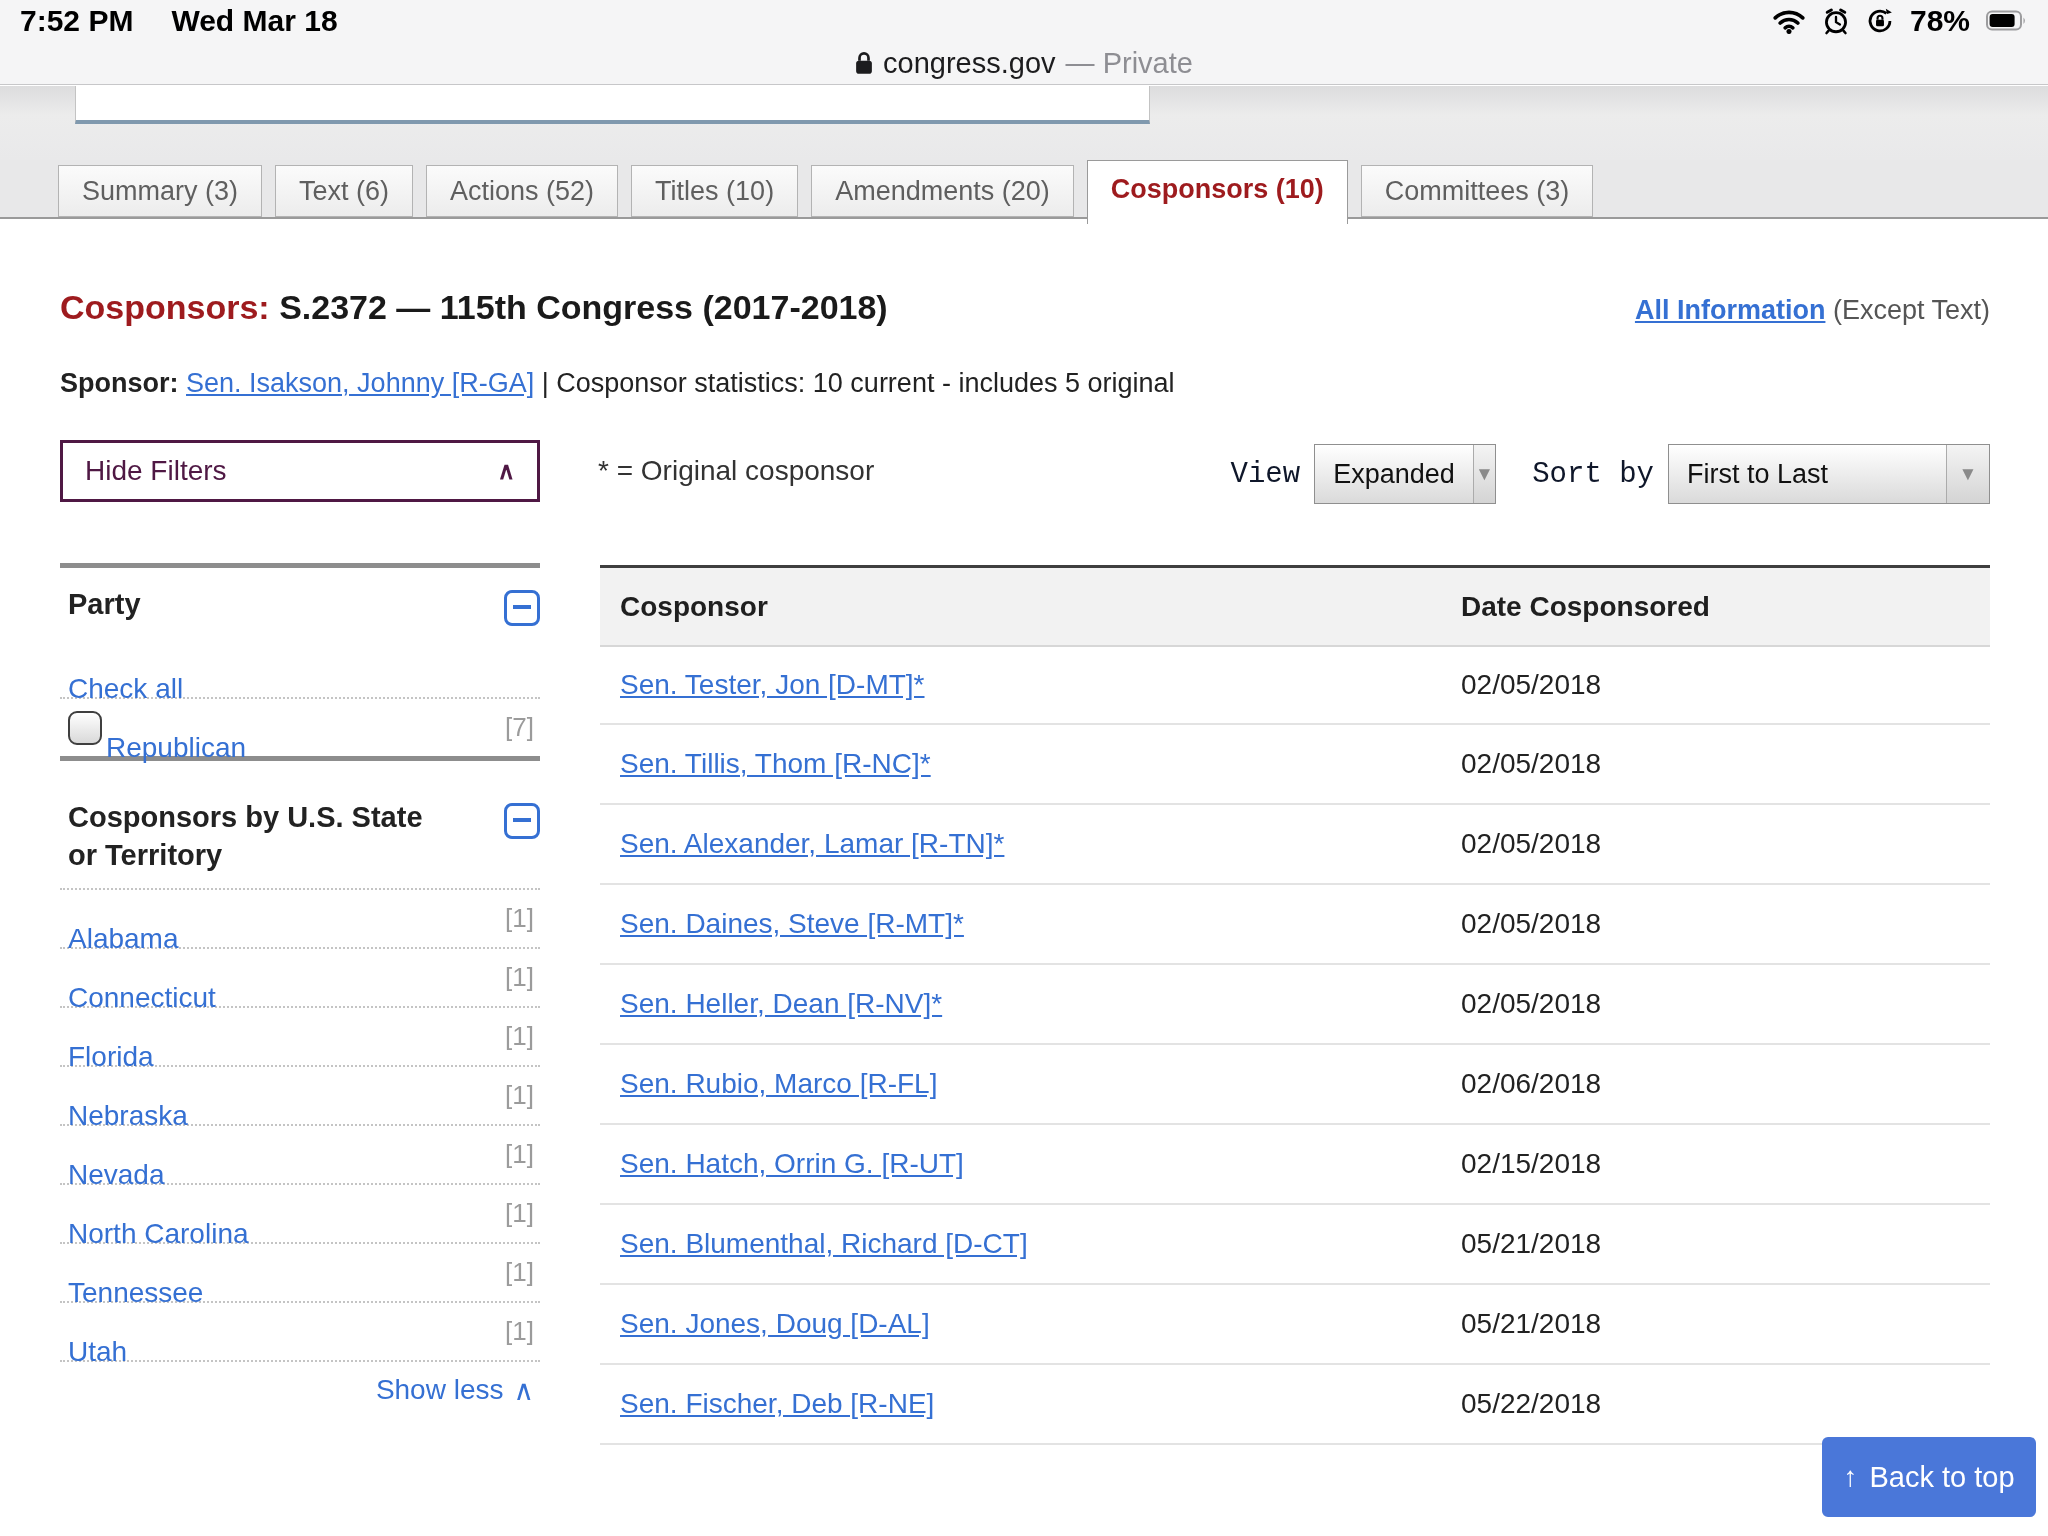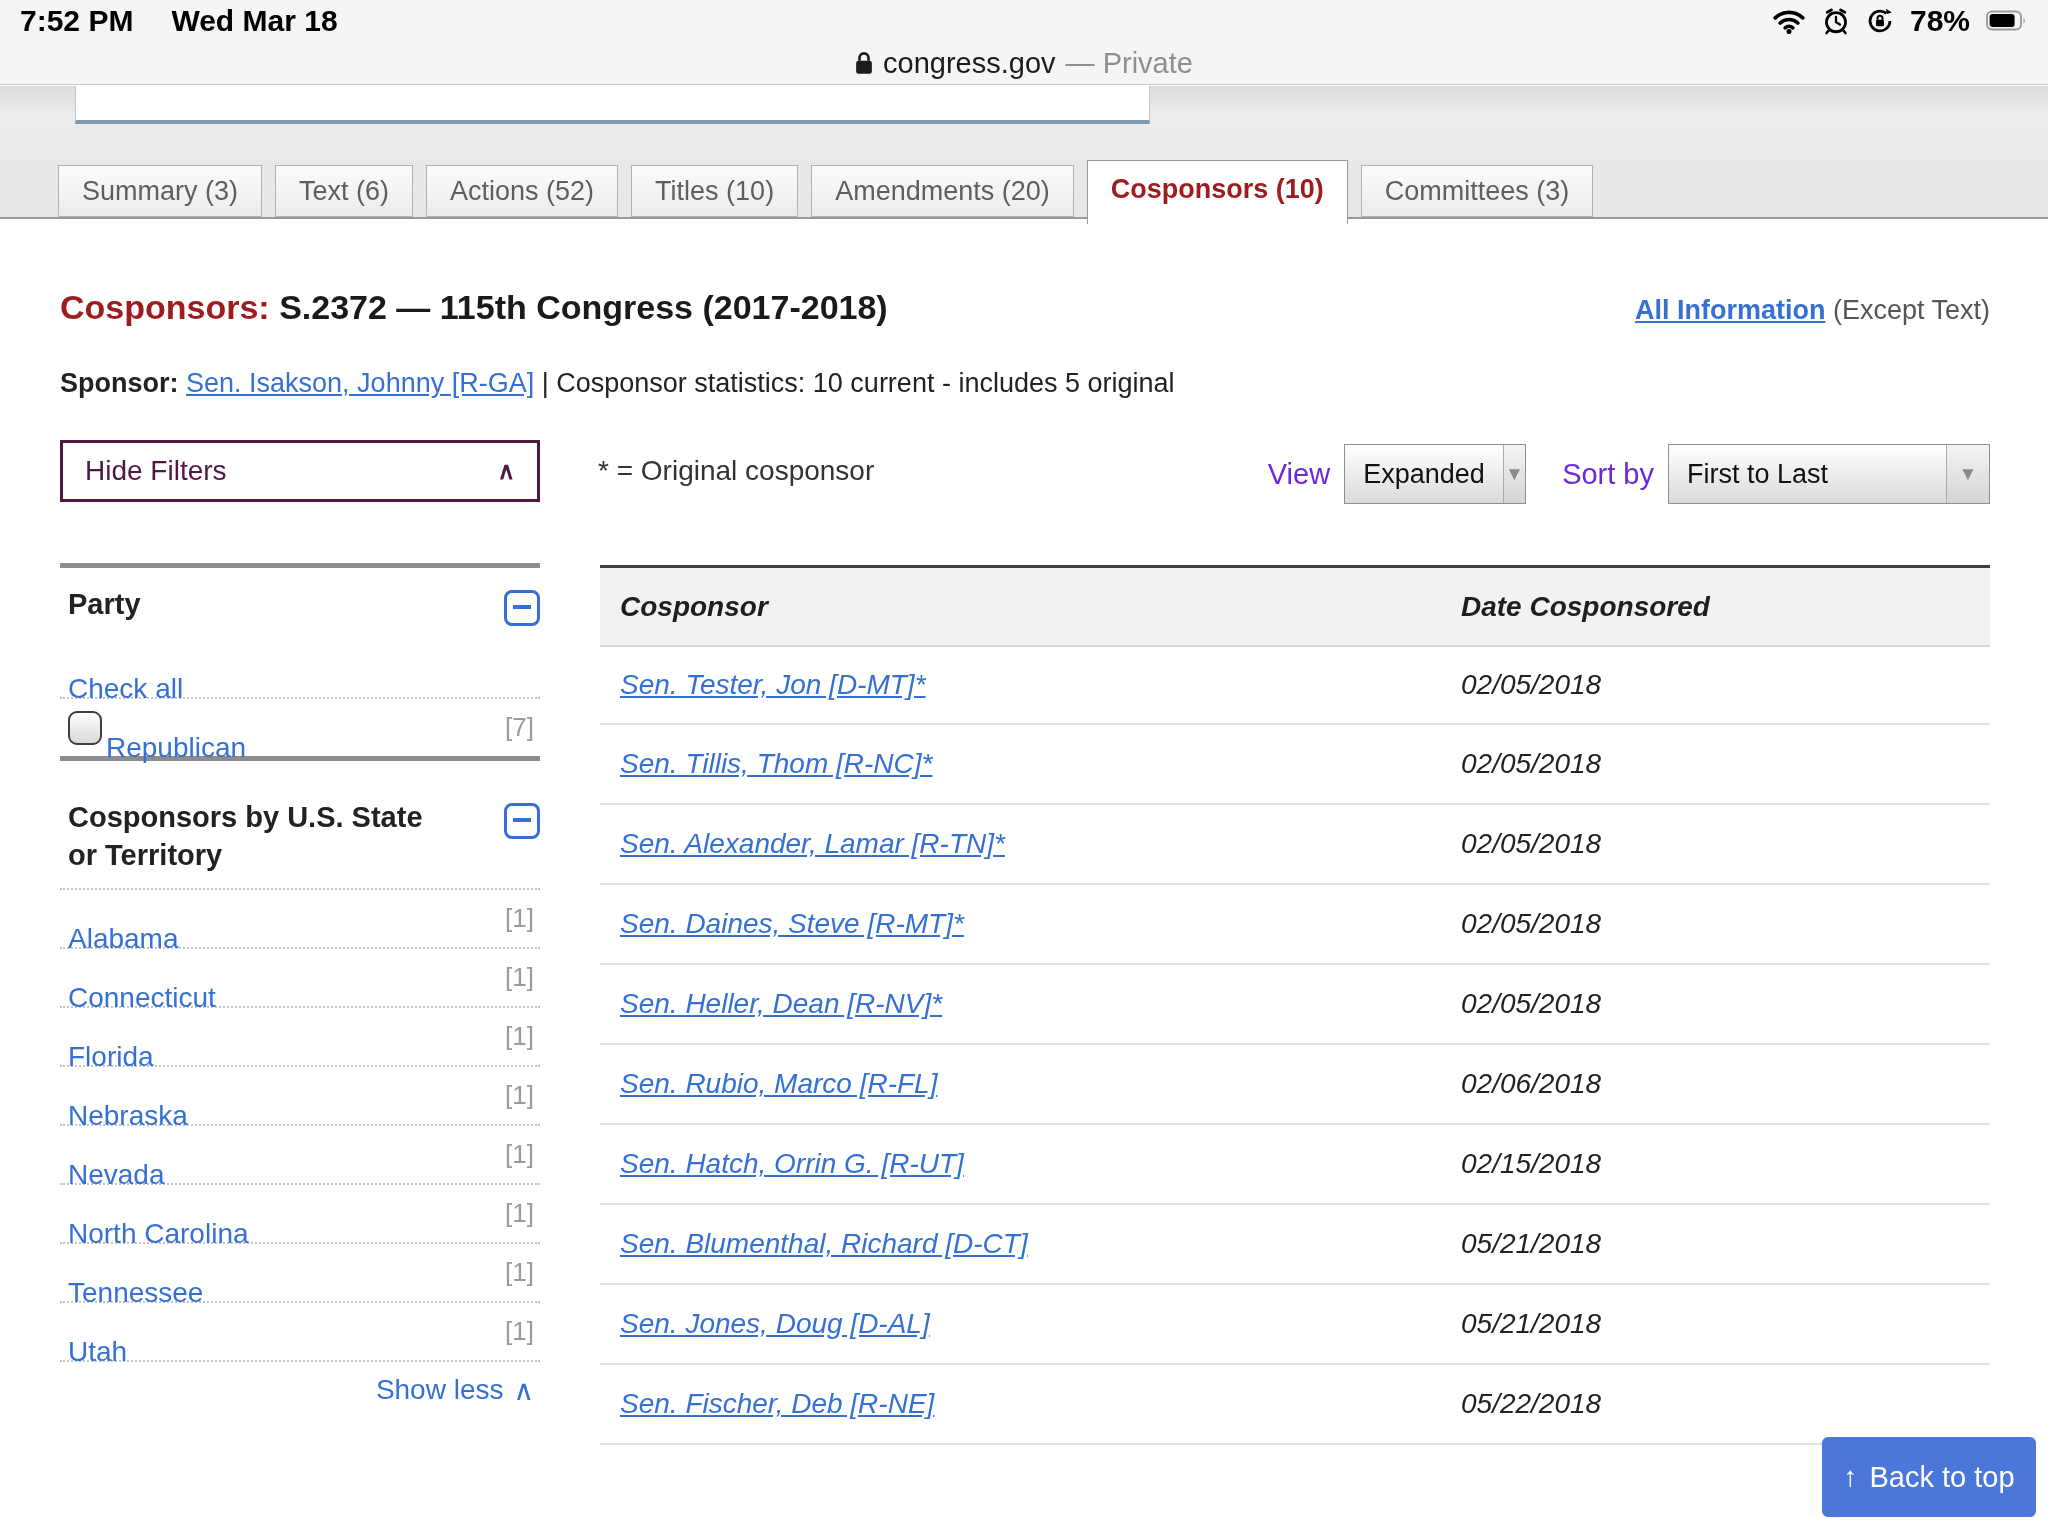--- a/index.html
+++ b/index.html
@@ -48,21 +48,21 @@
   .sponsor-row a{color:#3570d3;text-decoration:underline;}
 
   
   .hide-filters{position:absolute;left:60px;top:440px;width:480px;height:62px;box-sizing:border-box;
                 border:3px solid #4f1844;background:#fff;display:flex;align-items:center;
                 justify-content:space-between;padding:0 22px;color:#4f1844;font-size:28px;cursor:pointer;}
   .hide-filters .chev{font-size:24px;font-weight:bold;}
   .orig-note{position:absolute;left:598px;top:440px;height:62px;display:flex;align-items:center;
              font-size:28px;color:#333;}
   .viewsort{position:absolute;right:58px;top:443px;height:62px;display:flex;align-items:center;}
-  .vs-label{font-size:29px;color:#6d28d9;margin-right:14px;}
+  .vs-label{font-size:29px;color:#0f172a;margin-right:14px;font-family:Liberation Mono, monospace;}
   .select{height:60px;box-sizing:border-box;border:1px solid #8f8f8f;display:flex;align-items:stretch;
           background:linear-gradient(#ffffff,#dadada);cursor:pointer;}
   .select .val{display:flex;align-items:center;padding:0 18px;font-size:27px;color:#111;flex:1;}
   .select .arrow{width:42px;border-left:1px solid #ababab;display:flex;align-items:center;
                  justify-content:center;background:linear-gradient(#f4f4f4,#d4d4d4);
                  color:#8a8a8a;font-size:19px;}
   .sel-view{width:182px;margin-right:36px;}
   .sel-sort{width:322px;}
 
   
@@ -79,21 +79,21 @@
   .f-row + .f-row, .f-rows .f-row{border-top:2px dotted #c4c4c4;}
   .f-row a{color:#3570d3;text-decoration:none;margin-top:40px;}
   .f-count{margin-left:auto;color:#9b9b9b;font-size:26px;padding-right:6px;}
   .cb{width:34px;height:34px;box-sizing:border-box;border:2px solid #3f3f3f;border-radius:9px;
       background:linear-gradient(#ffffff,#d9d9d9);margin-right:4px;flex:none;cursor:pointer;}
   .show-less{display:flex;justify-content:flex-end;align-items:center;height:56px;
              border-top:2px dotted #c4c4c4;font-size:28px;padding-right:6px;}
   .show-less a{color:#3570d3;text-decoration:none;display:flex;gap:10px;align-items:center;}
 
   
-  .ctable{position:absolute;left:600px;top:565px;width:1390px;font-style:italic;}
+  .ctable{position:absolute;left:600px;top:565px;width:1390px;}
   .thead{display:grid;grid-template-columns:841px auto;align-items:center;height:80px;
          background:#f2f2f2;border-top:3px solid #3f3f3f;box-sizing:border-box;
          font-size:28px;font-weight:bold;color:#1f1f1f;padding-left:20px;}
   .trow{display:grid;grid-template-columns:841px auto;align-items:center;height:80px;
         border-bottom:2px solid #e3e3e3;font-size:28px;padding-left:20px;box-sizing:border-box;}
   .trow:first-of-type{border-top:2px solid #d7d7d7;}
   .trow a{color:#3570d3;text-decoration:underline;}
   .tdate{color:#222;}
 
   

